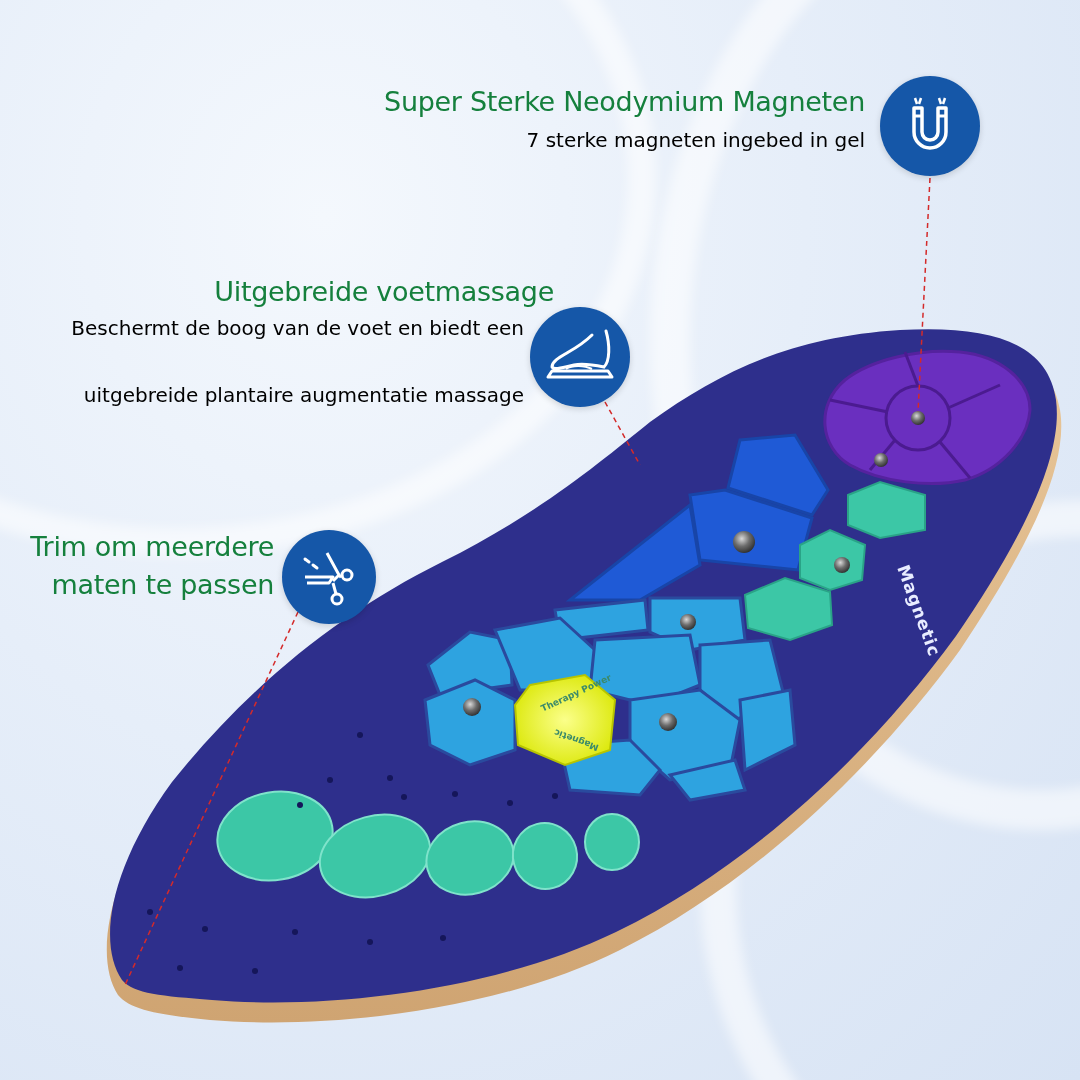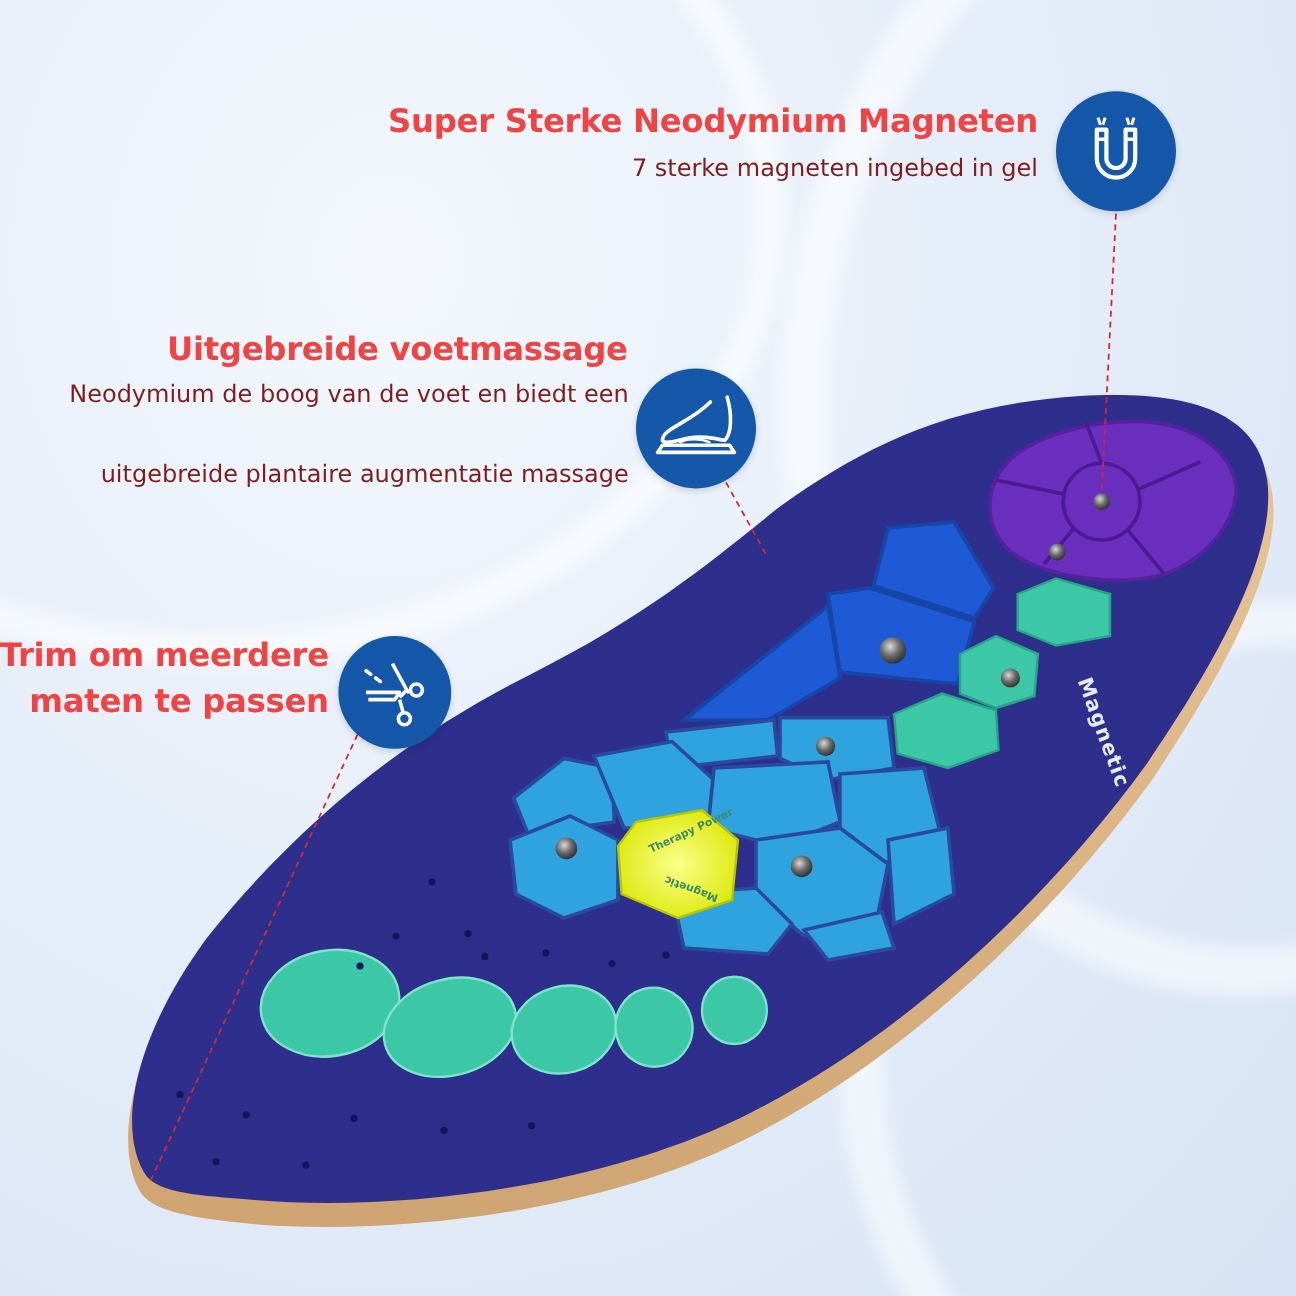--- a/index.html
+++ b/index.html
@@ -1,22 +1,22 @@
 <!DOCTYPE html>
 <html><head>
 <meta charset="utf-8">
 <style>
   html,body{margin:0;padding:0;}
   body{width:1080px;height:1080px;overflow:hidden;position:relative;
     font-family:"DejaVu Sans","Liberation Sans",sans-serif;
     background:radial-gradient(ellipse at 30% 20%,#f4f8fd 0%,#e6eef9 45%,#d7e3f4 100%);}
   .bg-swirl{position:absolute;border-radius:50%;border:28px solid rgba(255,255,255,0.55);filter:blur(6px);}
   .stage{position:absolute;left:0;top:0;width:1080px;height:1080px;}
-  .title{position:absolute;font-weight:bold;color:#ef4444;font-size:27px;letter-spacing:-0.3px;white-space:nowrap;}
-  .sub{position:absolute;color:#7f1d1d;font-size:20px;white-space:nowrap;text-align:center;line-height:31px;}
+  .title{position:absolute;font-weight:normal;color:#15803d;font-size:27px;letter-spacing:-0.3px;white-space:nowrap;}
+  .sub{position:absolute;color:#000000;font-size:20px;white-space:nowrap;text-align:center;line-height:31px;}
   .badge{position:absolute;border-radius:50%;background:#1557a8;display:flex;align-items:center;justify-content:center;box-shadow:0 2px 6px rgba(0,0,0,0.15);}
   .badge svg{display:block;}
   .mag-text{position:absolute;color:#e8ecff;font-size:17px;font-weight:bold;transform:rotate(70deg);transform-origin:left top;letter-spacing:1px;}
   .therapy{position:absolute;font-size:9px;color:#3b8a6a;font-weight:bold;}
 </style>
 </head>
 <body>
 
 <div class="stage">
 
@@ -137,22 +137,22 @@
       <path d="M16 14 L16 38 A16 16 0 0 0 48 38 L48 14 L40 14 L40 38 A8 8 0 0 1 24 38 L24 14 Z" fill="none" stroke="#fff" stroke-width="3.5" stroke-linejoin="round"></path>
       <line x1="16" y1="22" x2="24" y2="22" stroke="#fff" stroke-width="3"></line>
       <line x1="40" y1="22" x2="48" y2="22" stroke="#fff" stroke-width="3"></line>
       <line x1="17" y1="4" x2="19" y2="10" stroke="#fff" stroke-width="2.5"></line>
       <line x1="23" y1="4" x2="21" y2="10" stroke="#fff" stroke-width="2.5"></line>
       <line x1="41" y1="4" x2="43" y2="10" stroke="#fff" stroke-width="2.5"></line>
       <line x1="47" y1="4" x2="45" y2="10" stroke="#fff" stroke-width="2.5"></line>
     </svg>
   </div>
 
-  <div class="title" style="right:557px;top:276px;text-align:center;">Uitgebreide voetmassage</div>
-  <div class="sub" style="right:556px;top:313px;">Neodymium de boog van de voet en biedt een</div>
+  <div class="title" style="right:526px;top:276px;text-align:center;">Uitgebreide voetmassage</div>
+  <div class="sub" style="right:556px;top:313px;">Beschermt de boog van de voet en biedt een</div>
   <div class="sub" style="right:556px;top:344px;margin-top:36px;">uitgebreide plantaire augmentatie massage</div>
   <div class="badge" style="left:530px;top:307px;width:100px;height:100px;">
     <svg width="72" height="60" viewBox="0 0 72 60">
       <path d="M8 40 C8 30 30 26 48 8 M62 4 C66 18 66 34 60 40 C50 38 40 36 30 38 C20 40 10 44 8 40" fill="none" stroke="#fff" stroke-width="3" stroke-linecap="round"></path>
       <path d="M4 50 L68 50 L64 44 L8 44 Z" fill="none" stroke="#fff" stroke-width="3" stroke-linejoin="round"></path>
       <path d="M22 42 C28 38 40 38 48 42" fill="none" stroke="#fff" stroke-width="2"></path>
     </svg>
   </div>
 
   <div class="title" style="right:806px;top:531px;">Trim om meerdere</div>

